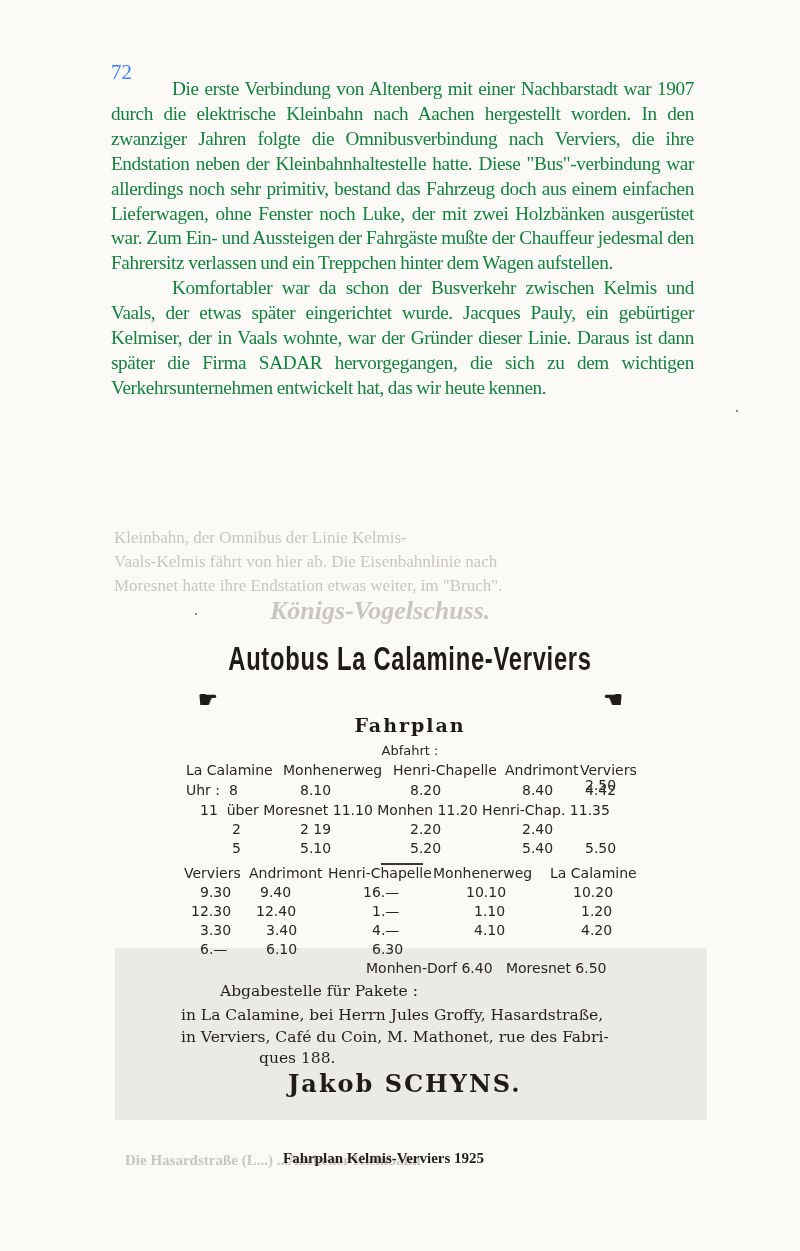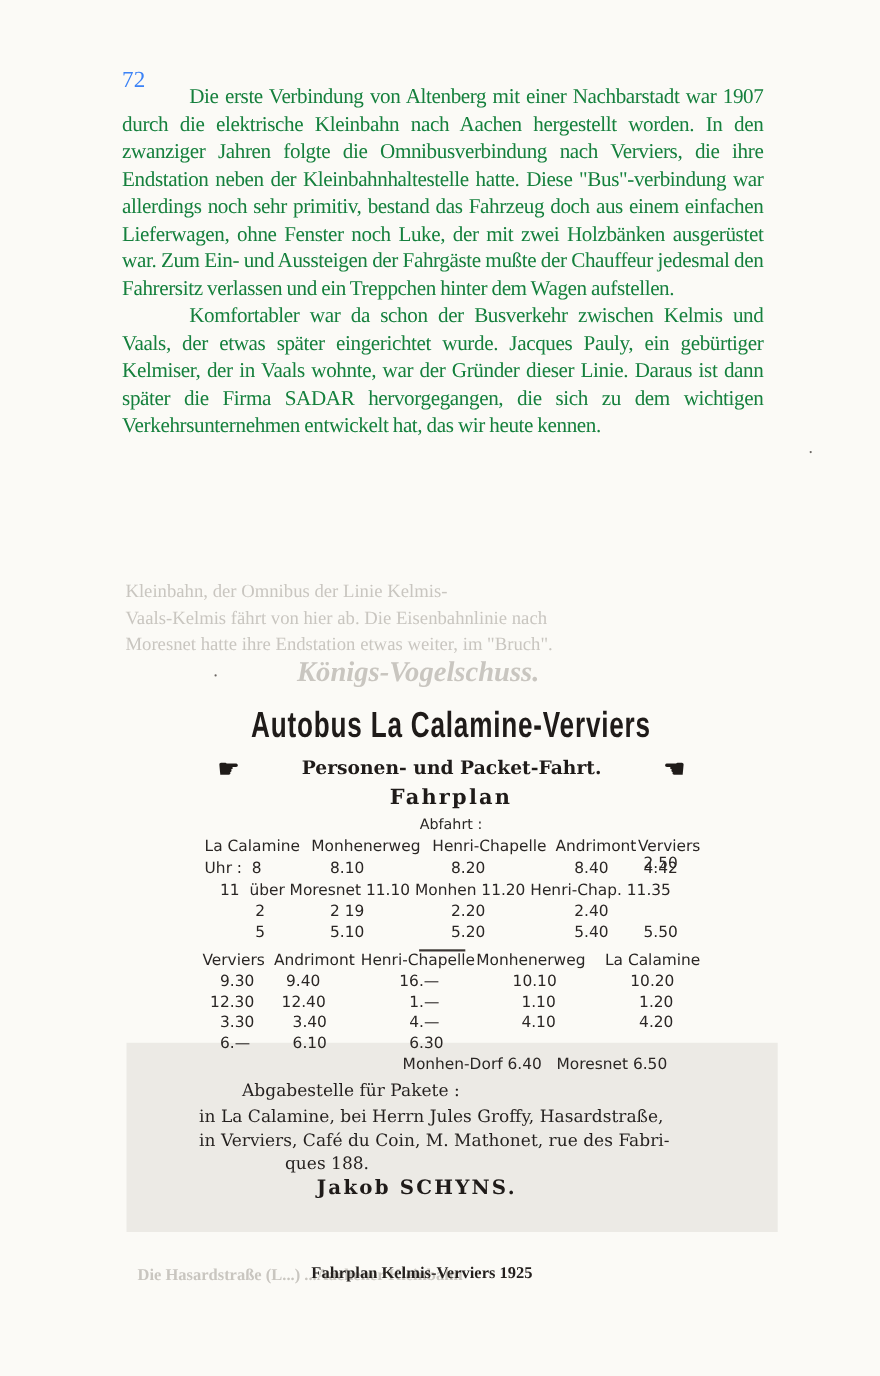--- a/index.html
+++ b/index.html
@@ -52,21 +52,21 @@
     color: #2a2624; white-space: nowrap;
   }
   .sched .cell { position: absolute; }
   .rule { position: absolute; left: 381px; top: 863px; width: 42px; height: 2px; background: #3a3533; }
   .ad-drop {
     position: absolute; font-family: "DejaVu Serif", serif; font-size: 15.5px;
     color: #231f1d; white-space: nowrap;
   }
   .signature {
     position: absolute; left: 288px; top: 1069px; font-family: "DejaVu Serif", serif;
-    font-weight: bold; font-size: 18px; letter-spacing: 2px; color: #1f1b19;
+    font-weight: bold; font-size: 24px; letter-spacing: 2px; color: #1f1b19;
   }
   .caption {
     position: absolute; left: 283px; top: 1150px; font-family: "Liberation Serif", serif;
     font-weight: bold; font-size: 15px; color: #231f1d;
   }
   .speck { position: absolute; width: 2px; height: 2px; background: #6a6562; border-radius: 1px; }
 </style>
 </head>
 <body>
 
@@ -80,21 +80,20 @@
 <div class="page-number">72</div>
 
 <div class="body-text">
   <p>Die erste Verbindung von Altenberg mit einer Nachbarstadt war 1907 durch die elektrische Kleinbahn nach Aachen hergestellt worden. In den zwanziger Jahren folgte die Omnibusverbindung nach Verviers, die ihre Endstation neben der Kleinbahnhaltestelle hatte. Diese "Bus"-verbindung war allerdings noch sehr primitiv, bestand das Fahrzeug doch aus einem einfachen Lieferwagen, ohne Fenster noch Luke, der mit zwei Holzbänken ausgerüstet war. Zum Ein- und Aussteigen der Fahrgäste mußte der Chauffeur jedesmal den Fahrersitz verlassen und ein Treppchen hinter dem Wagen aufstellen.</p>
   <p>Komfortabler war da schon der Busverkehr zwischen Kelmis und Vaals, der etwas später eingerichtet wurde. Jacques Pauly, ein gebürtiger Kelmiser, der in Vaals wohnte, war der Gründer dieser Linie. Daraus ist dann später die Firma SADAR hervorgegangen, die sich zu dem wichtigen Verkehrsunternehmen entwickelt hat, das wir heute kennen.</p>
 </div>
 
 <div class="ad ad-title">Autobus La Calamine-Verviers</div>
 <div class="ad ad-subtitle">
   <span class="hand">☛</span>
-  <span>Personen- und Packet-Fahrt.</span>
   <span class="hand">☚</span>
 </div>
 <div class="ad ad-fahrplan">Fahrplan</div>
 <div class="ad ad-abfahrt">Abfahrt :</div>
 
 <div class="sched" style="left:0;top:0;">
   <span class="cell" style="left:186px;top:762px;">La Calamine</span>
   <span class="cell" style="left:283px;top:762px;">Monhenerweg</span>
   <span class="cell" style="left:393px;top:762px;">Henri-Chapelle</span>
   <span class="cell" style="left:505px;top:762px;">Andrimont</span>

